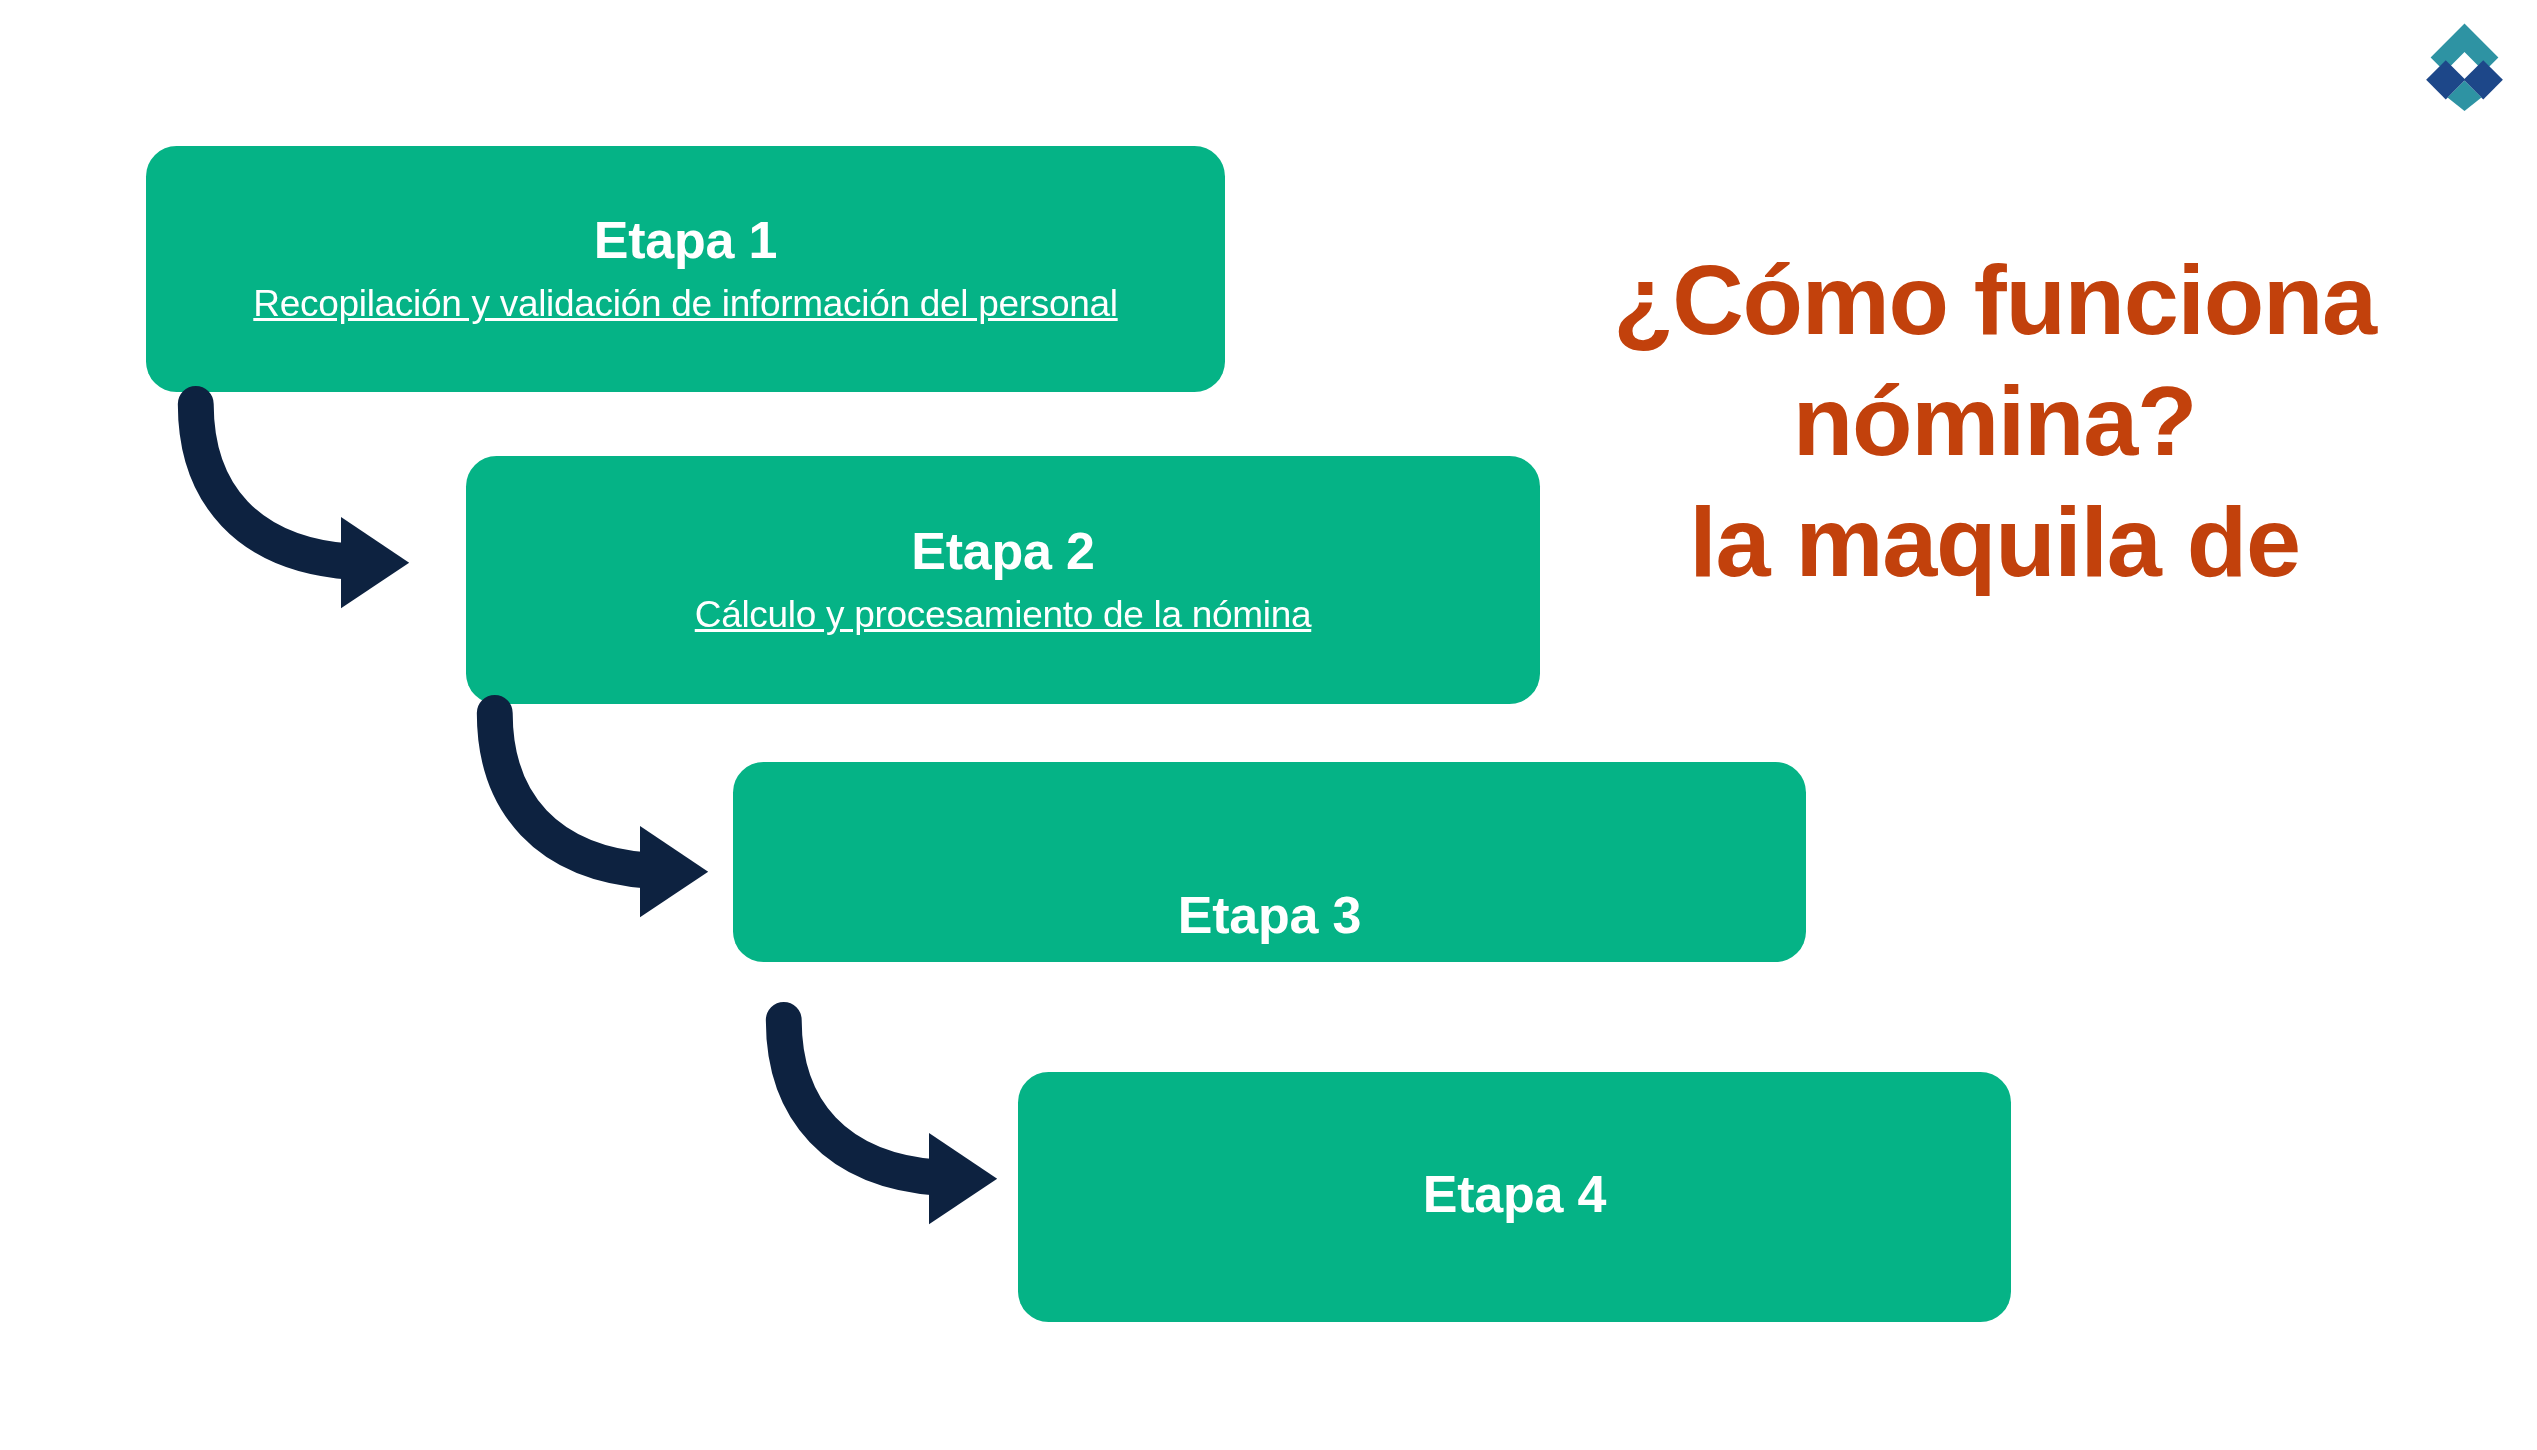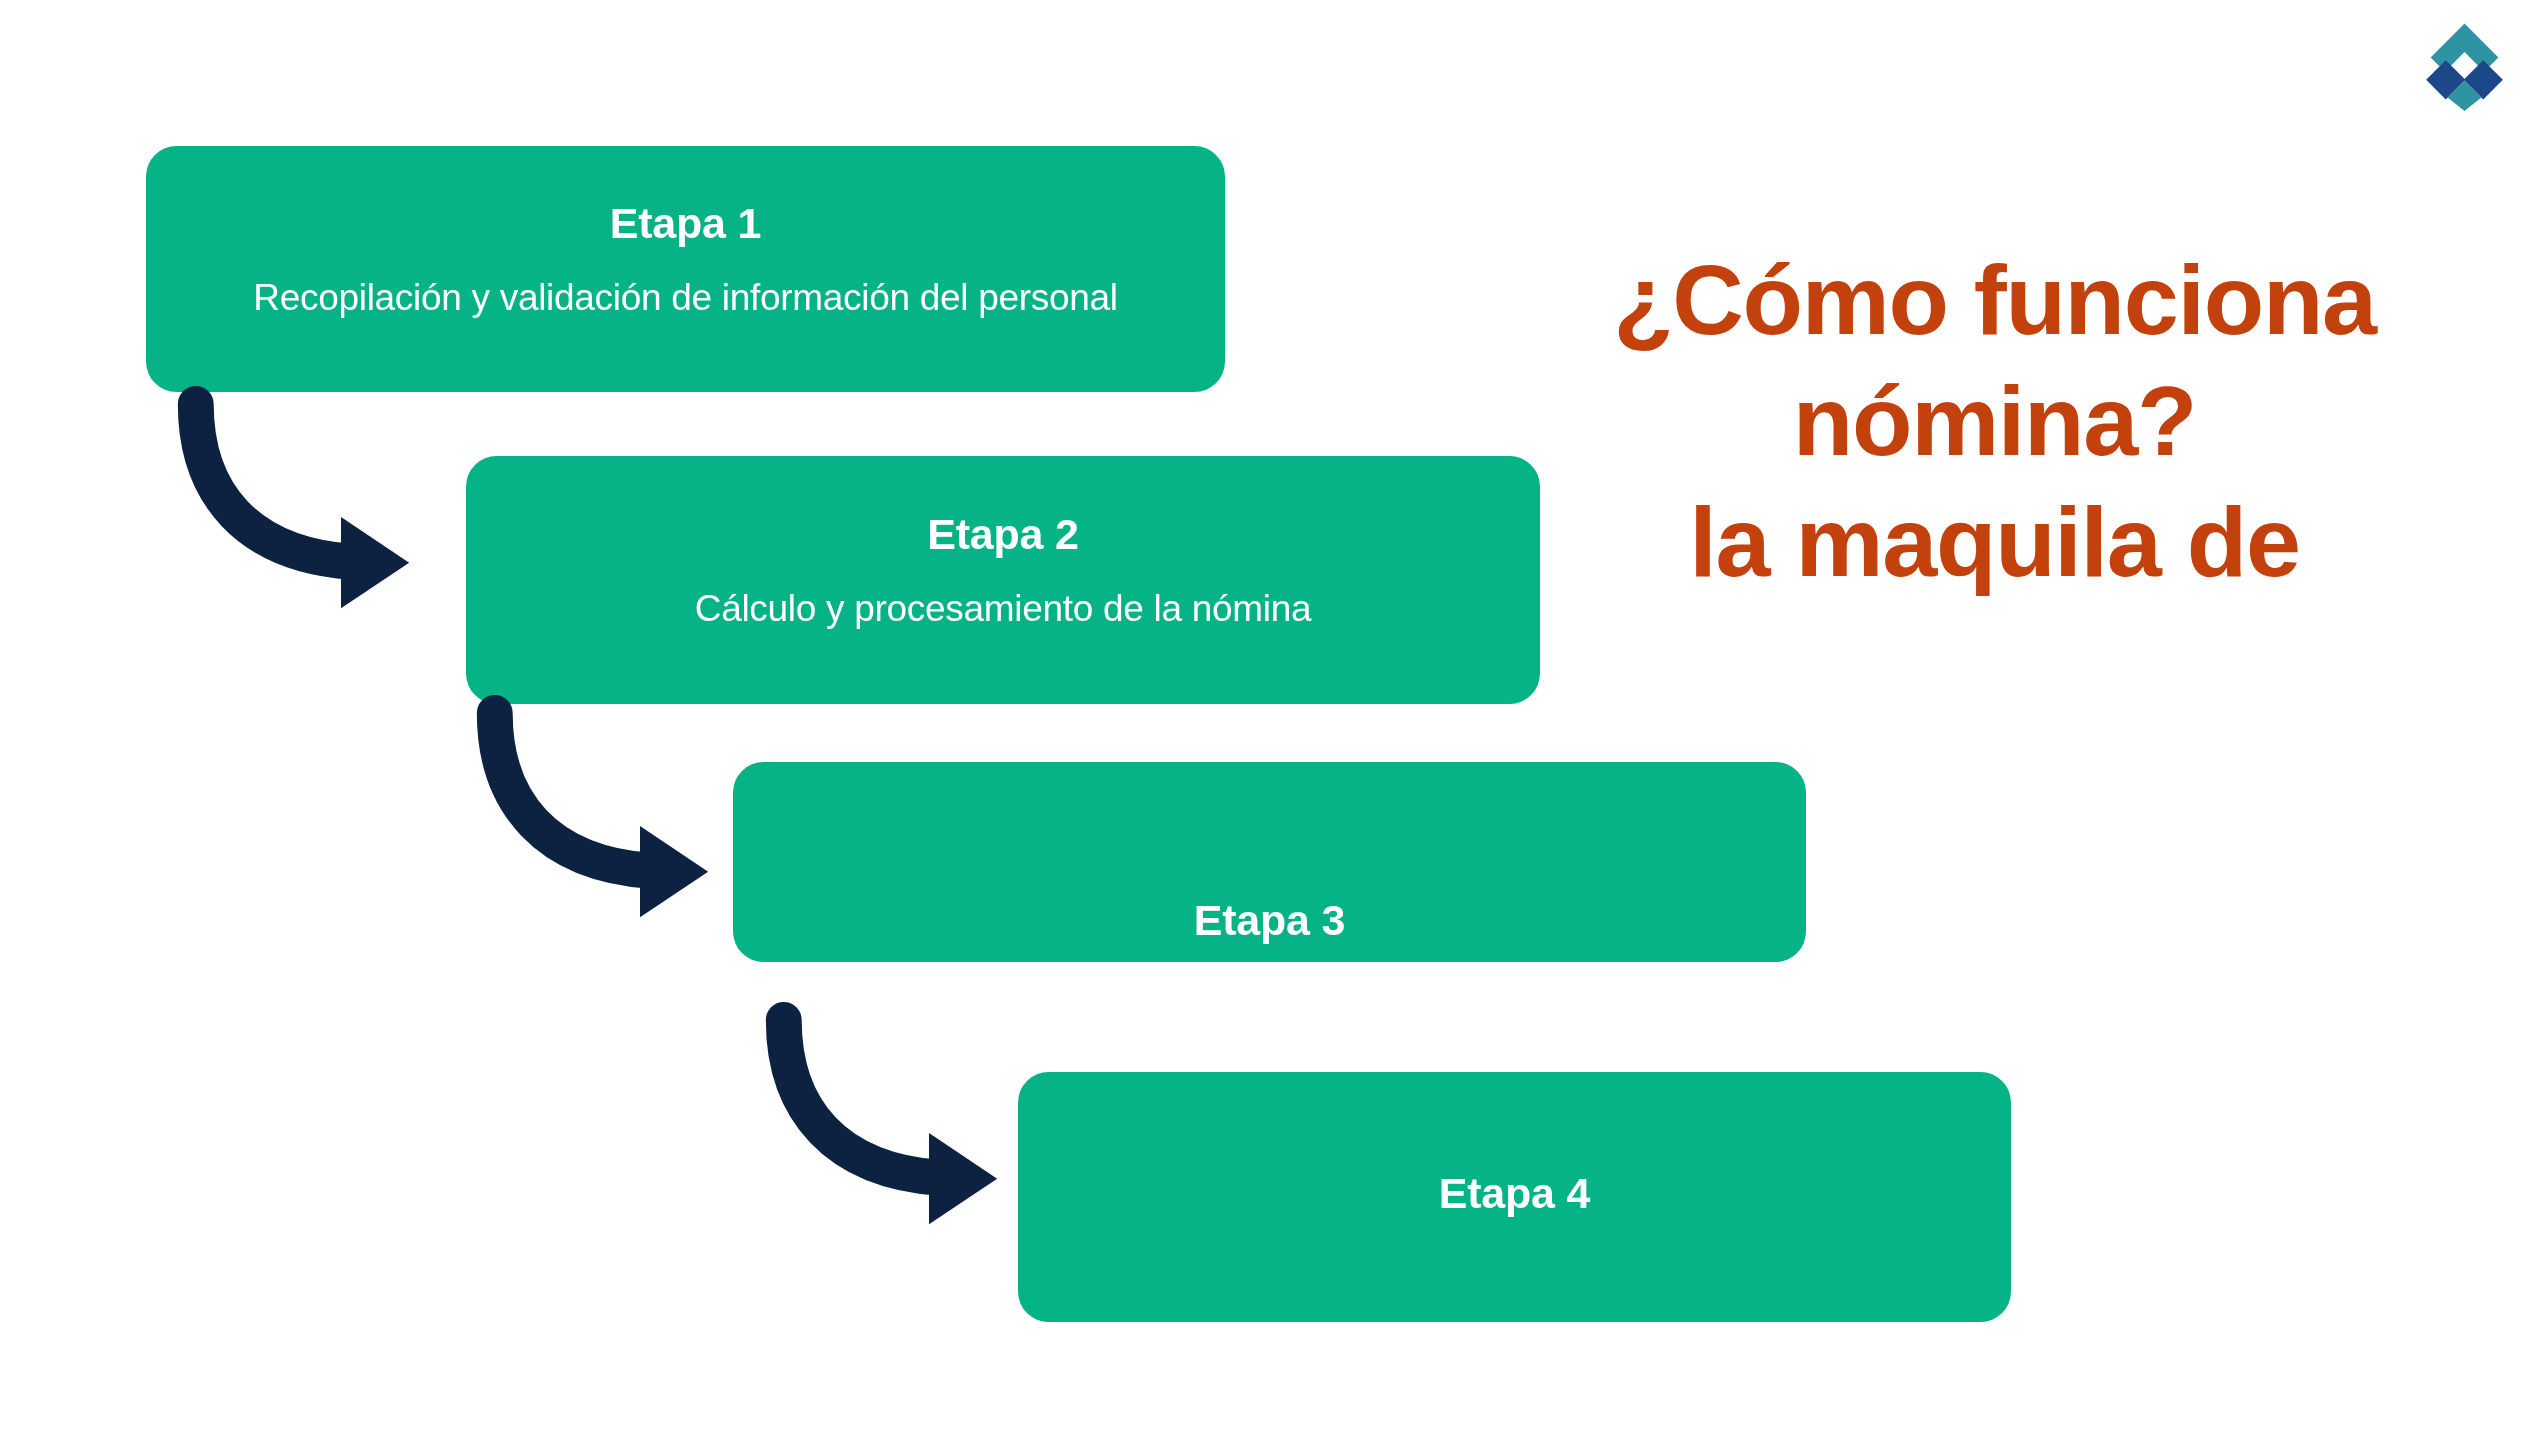--- a/index.html
+++ b/index.html
@@ -39,33 +39,34 @@
     box-sizing: border-box;
     display: flex;
     flex-direction: column;
     align-items: center;
     justify-content: center;
     color: #ffffff;
     text-align: center;
     padding: 9px 36px;
   }
   .stage-title {
-    font-size: 43px;
+    font-size: 52px;
     font-weight: bold;
     line-height: 1.25;
     letter-spacing: -0.2px;
     margin: 0 0 5.4px 0;
     white-space: nowrap;
   }
   .stage-desc {
     font-size: 37px;
     font-weight: 400;
     line-height: 1.42;
     letter-spacing: -0.3px;
-    margin: 16px;
+    margin: 0;
+    text-decoration: underline;
   }
 
   #stage-box-1 { left: 146px;  top: 146px;  width: 1079px; height: 246px; }
   #stage-box-2 { left: 466px;  top: 456px;  width: 1074px; height: 248px; }
   #stage-box-3 { left: 733px;  top: 762px;  width: 1073px; height: 200px; justify-content: flex-end; }
   #stage-box-4 { left: 1018px; top: 1072px; width: 993px; height: 250px; }
 
   #stage-box-1 .stage-desc { max-width: 959px; }
 
   

